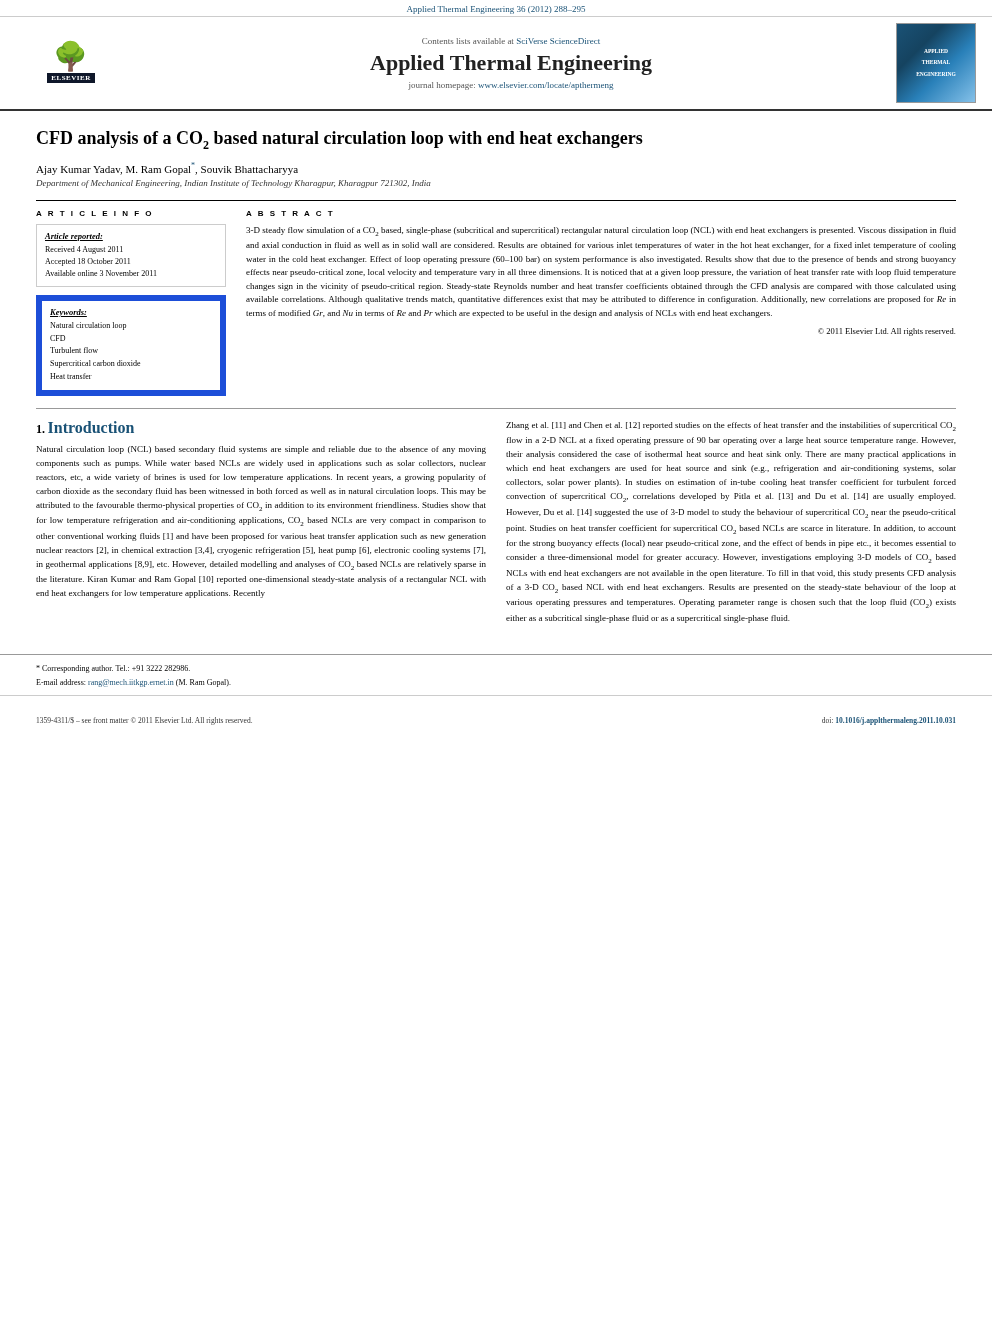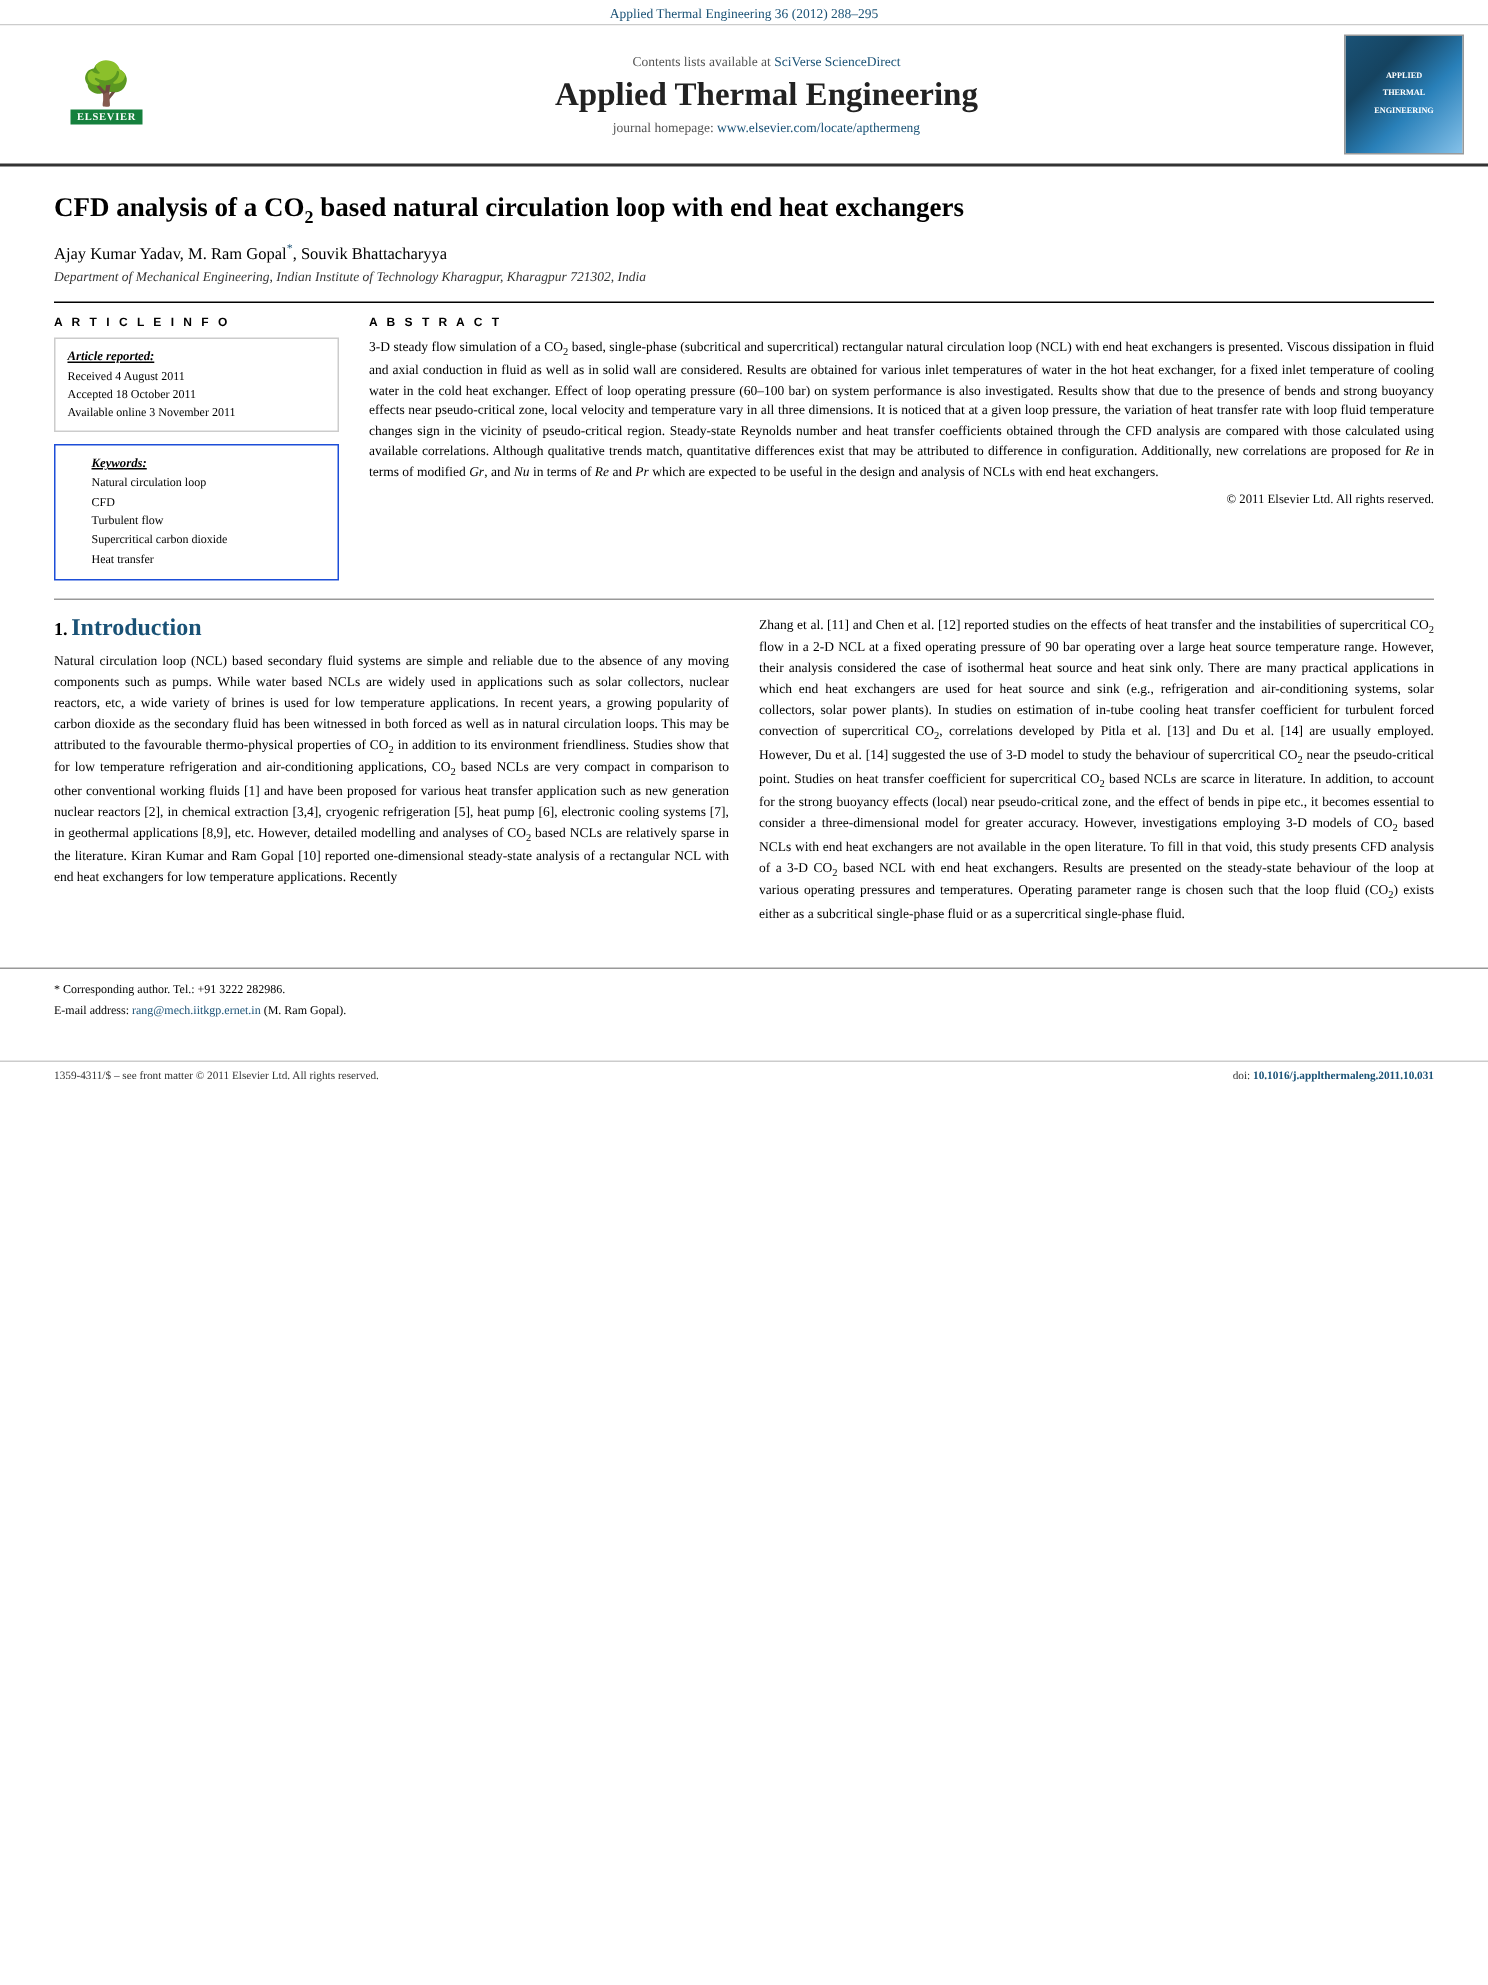--- a/index.html
+++ b/index.html
@@ -39,21 +39,21 @@
       display: flex;
       flex-direction: column;
       align-items: center;
       justify-content: center;
     }
     .elsevier-tree {
       font-size: 28px;
       line-height: 1;
     }
     .elsevier-badge {
-      background: #15803d;
+      background: #0f172a;
       color: white;
       font-size: 7px;
       padding: 1px 4px;
       font-weight: bold;
       letter-spacing: 0.5px;
       margin-top: 2px;
     }
     .header-center {
       flex: 1;
       text-align: center;
@@ -181,22 +181,22 @@
       color: #000;
       margin-bottom: 3px;
       text-decoration: underline;
     }
     .info-line {
       font-size: 8px;
       color: #000;
       line-height: 1.5;
     }
     .keywords-box {
-      border: 1px solid #1d4ed8;
-      padding: 6px 24px;
+      border: 6px solid #1d4ed8;
+      padding: 6px 8px;
     }
     .keywords-title {
       font-size: 8.5px;
       font-style: italic;
       font-weight: bold;
       color: #000;
       margin-bottom: 3px;
       text-decoration: underline;
     }
     .keyword-item {
@@ -272,26 +272,25 @@
       font-size: 8px;
       color: #000;
       line-height: 1.5;
       margin-bottom: 2px;
     }
     .footnote-line a, .footnote-link {
       color: #1a5276;
       text-decoration: none;
     }
     .footer-bottom {
-      padding: 4px 36px;
+      padding: 20px 36px;
       border-top: 1px solid #ccc;
       display: flex;
       justify-content: space-between;
       align-items: center;
-      margin-top: 21px;
     }
     .footer-issn {
       font-size: 7.5px;
       color: #333;
     }
     .footer-doi {
       font-size: 7.5px;
       color: #333;
     }
     .doi-link {

